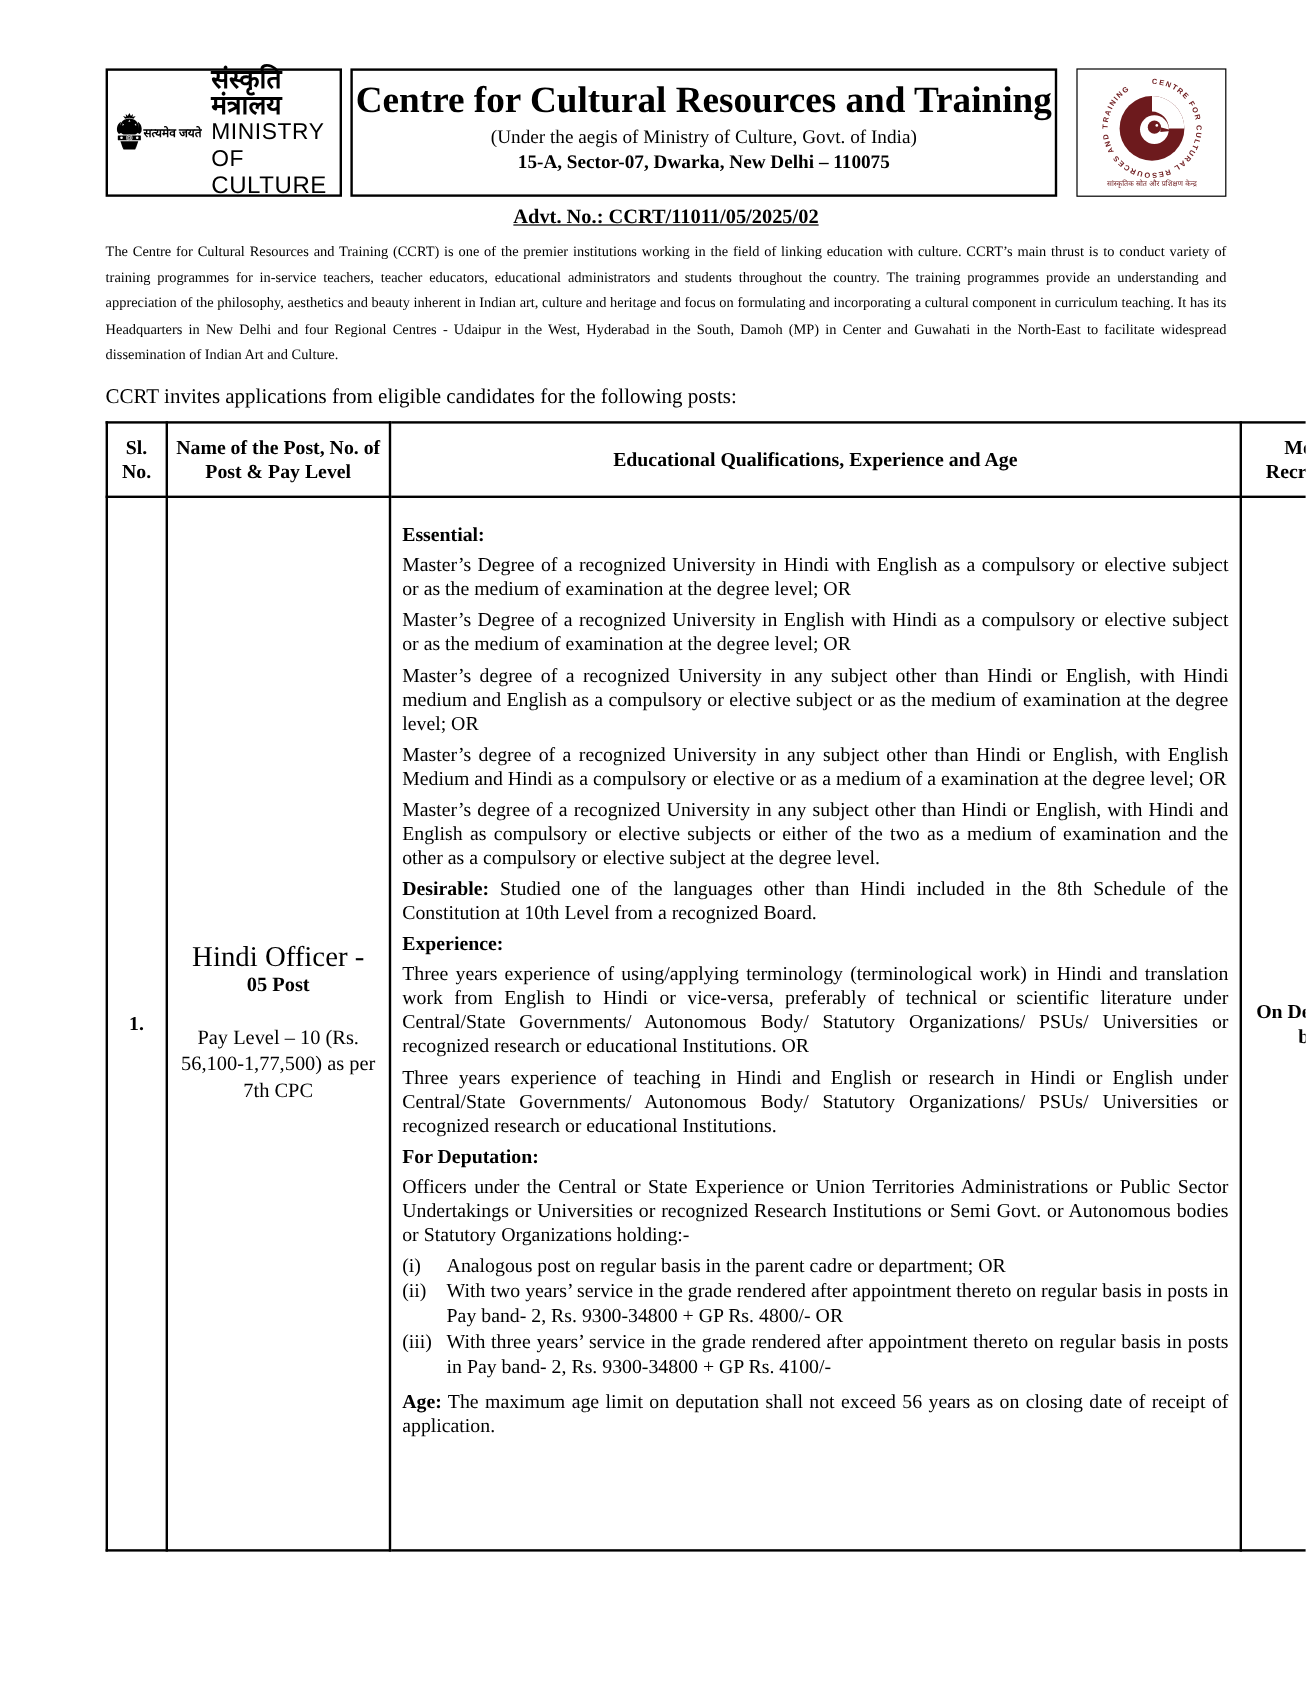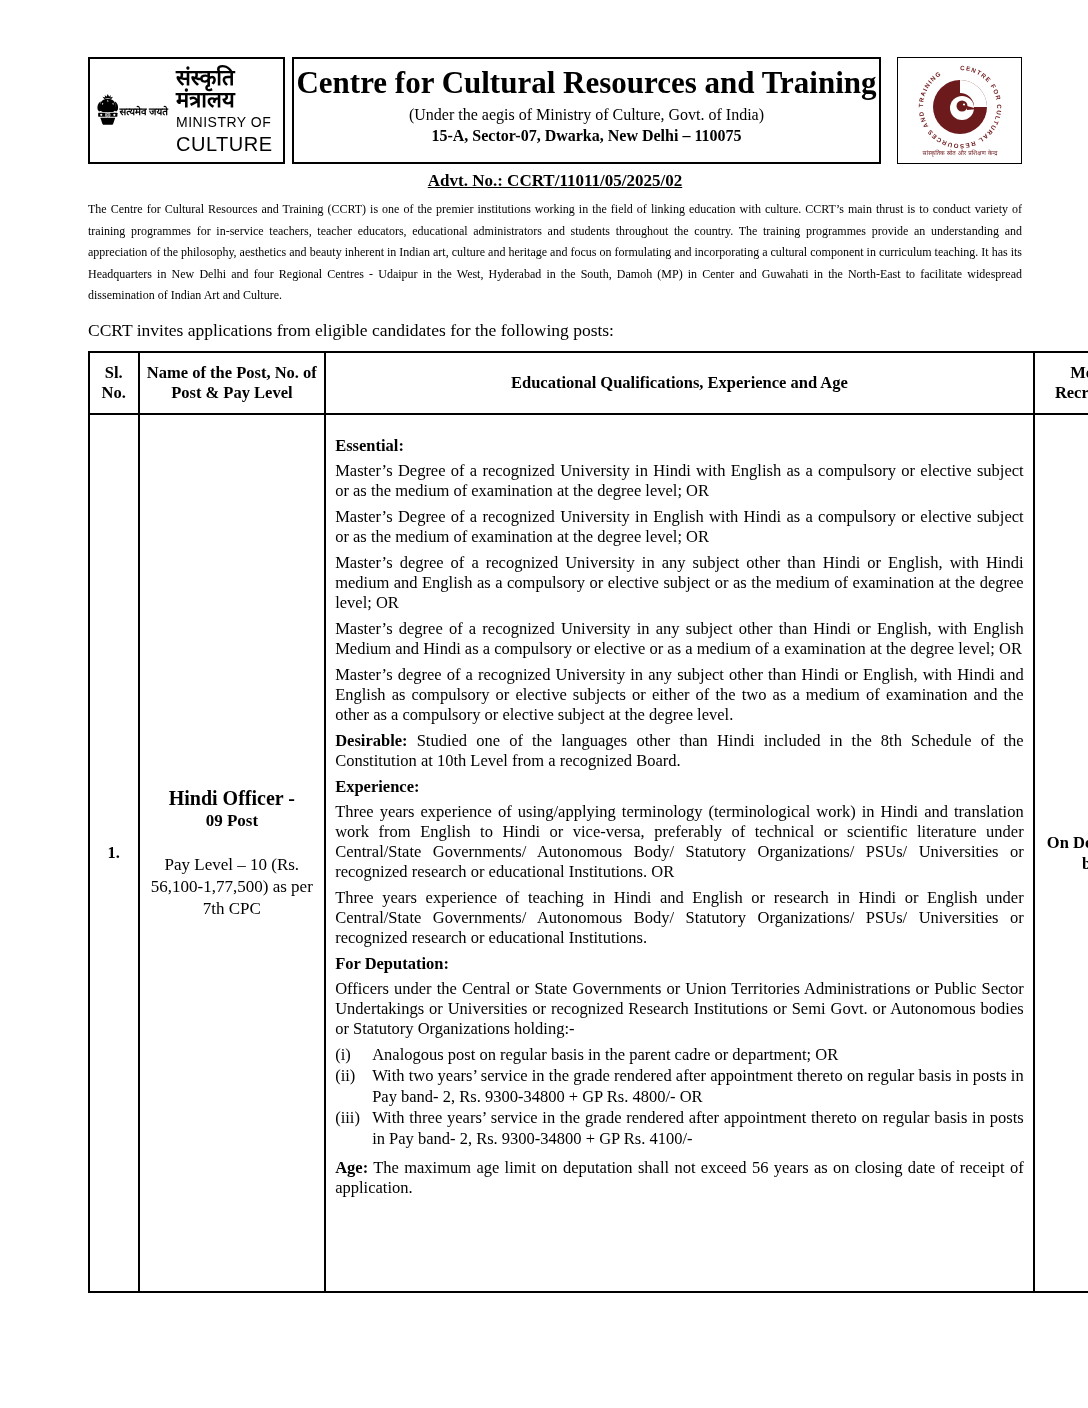--- a/index.html
+++ b/index.html
@@ -19,21 +19,21 @@
   .hdr-box { border: 2px solid #000; background: #fff; }
   .box-ministry {
     width: 197px; height: 107px;
     display: flex; align-items: center; gap: 8px; padding: 4px 6px 2px 6px;
   }
   .emblem-wrap { display: flex; align-items: center; width: 72px; }
   .emblem-wrap svg { display: block; }
   .motto { font-size: 10px; line-height: 12px; font-weight: bold; white-space: nowrap; }
   .ministry-text { display: flex; flex-direction: column; justify-content: center; }
   .ministry-hindi { font-family: "DejaVu Sans", sans-serif; font-weight: bold; font-size: 22px; line-height: 22px; }
-  .ministry-of { font-family: "Liberation Sans", sans-serif; font-weight: 400; font-size: 14px; line-height: 22px; letter-spacing: 0.5px; }
+  .ministry-of { font-family: "Liberation Sans", sans-serif; font-weight: 400; font-size: 19px; line-height: 22px; letter-spacing: 0.5px; }
   .ministry-culture { font-family: "Liberation Sans", sans-serif; font-weight: normal; font-size: 20px; line-height: 23px; letter-spacing: 0.5px; }
 
   .box-title {
     margin-left: 7px; width: 589px; height: 107px;
     text-align: center; padding-top: 6px;
   }
   .org-title { font-size: 31px; font-weight: bold; line-height: 36px; }
   .org-sub { font-size: 16px; font-weight: normal; line-height: 21px; margin-top: 3px; }
   .org-addr { font-size: 16px; font-weight: bold; line-height: 21px; }
 
@@ -69,21 +69,21 @@
   .col-sl { width: 43px; }
   .col-name { width: 162px; }
   .col-qual { width: 615px; }
   .col-mode { width: 114px; }
 
   td.cell-sl { text-align: center; vertical-align: middle; font-weight: bold; }
   td.cell-name { text-align: center; vertical-align: middle; padding: 4px 6px; }
   td.cell-mode { text-align: center; vertical-align: middle; font-weight: bold; line-height: 21px; padding: 2px; }
   td.cell-qual { vertical-align: top; padding: 21px 9px 4px 9px; height: 878px; }
 
-  .post-title { font-weight: bold; font-size: 20px; line-height: 24px; }
+  .post-title { font-weight: normal; font-size: 24px; line-height: 24px; }
   .post-count { font-weight: bold; font-size: 17px; line-height: 22px; }
   .post-pay { font-size: 17px; line-height: 22px; margin-top: 22px; }
 
   .q p { line-height: 20px; text-align: justify; margin-bottom: 6px; }
   .q p.lbl { font-weight: bold; text-align: left; margin-bottom: 5px; }
   .q .inline-lbl { font-weight: bold; }
   .dep-list { margin-bottom: 6px; margin-top: 2px; }
   .dep-item { display: flex; line-height: 20.5px; margin-bottom: 1px; }
   .dep-item .num { width: 37px; flex: 0 0 37px; }
   .dep-item .txt { flex: 1; text-align: justify; }
@@ -178,36 +178,36 @@
         <th>Name of the Post, No. of Post &amp; Pay Level</th>
         <th>Educational Qualifications, Experience and Age</th>
         <th>Mode of Recruitment</th>
       </tr>
     </thead>
     <tbody>
       <tr>
         <td class="cell-sl">1.</td>
         <td class="cell-name">
           <div class="post-title">Hindi Officer -</div>
-          <div class="post-count">09 Post</div>
+          <div class="post-count">05 Post</div>
           <div class="post-pay">Pay Level – 10 (Rs. 56,100-1,77,500) as per 7th CPC</div>
         </td>
         <td class="cell-qual q">
           <p class="lbl">Essential:</p>
           <p>Master’s Degree of a recognized University in Hindi with English as a compulsory or elective subject or as the medium of examination at the degree level; OR</p>
           <p>Master’s Degree of a recognized University in English with Hindi as a compulsory or elective subject or as the medium of examination at the degree level; OR</p>
           <p>Master’s degree of a recognized University in any subject other than Hindi or English, with Hindi medium and English as a compulsory or elective subject or as the medium of examination at the degree level; OR</p>
           <p>Master’s degree of a recognized University in any subject other than Hindi or English, with English Medium and Hindi as a compulsory or elective or as a medium of a examination at the degree level; OR</p>
           <p>Master’s degree of a recognized University in any subject other than Hindi or English, with Hindi and English as compulsory or elective subjects or either of the two as a medium of examination and the other as a compulsory or elective subject at the degree level.</p>
           <p><span class="inline-lbl">Desirable:</span> <span>Studied one of the languages other than Hindi included in the 8th Schedule of the Constitution at 10th Level from a recognized Board.</span></p>
           <p class="lbl">Experience:</p>
           <p>Three years experience of using/applying terminology (terminological work) in Hindi and translation work from English to Hindi or vice-versa, preferably of technical or scientific literature under Central/State Governments/ Autonomous Body/ Statutory Organizations/ PSUs/ Universities or recognized research or educational Institutions. OR</p>
           <p>Three years experience of teaching in Hindi and English or research in Hindi or English under Central/State Governments/ Autonomous Body/ Statutory Organizations/ PSUs/ Universities or recognized research or educational Institutions.</p>
           <p class="lbl">For Deputation:</p>
-          <p>Officers under the Central or State Governments or Union Territories Administrations or Public Sector Undertakings or Universities or recognized Research Institutions or Semi Govt. or Autonomous bodies or Statutory Organizations holding:-</p>
+          <p>Officers under the Central or State Experience or Union Territories Administrations or Public Sector Undertakings or Universities or recognized Research Institutions or Semi Govt. or Autonomous bodies or Statutory Organizations holding:-</p>
           <div class="dep-list">
             <div class="dep-item">
               <span class="num">(i)</span>
               <span class="txt">Analogous post on regular basis in the parent cadre or department; OR</span>
             </div>
             <div class="dep-item">
               <span class="num">(ii)</span>
               <span class="txt">With two years’ service in the grade rendered after appointment thereto on regular basis in posts in Pay band- 2, Rs. 9300-34800 + GP Rs. 4800/- OR</span>
             </div>
             <div class="dep-item">

